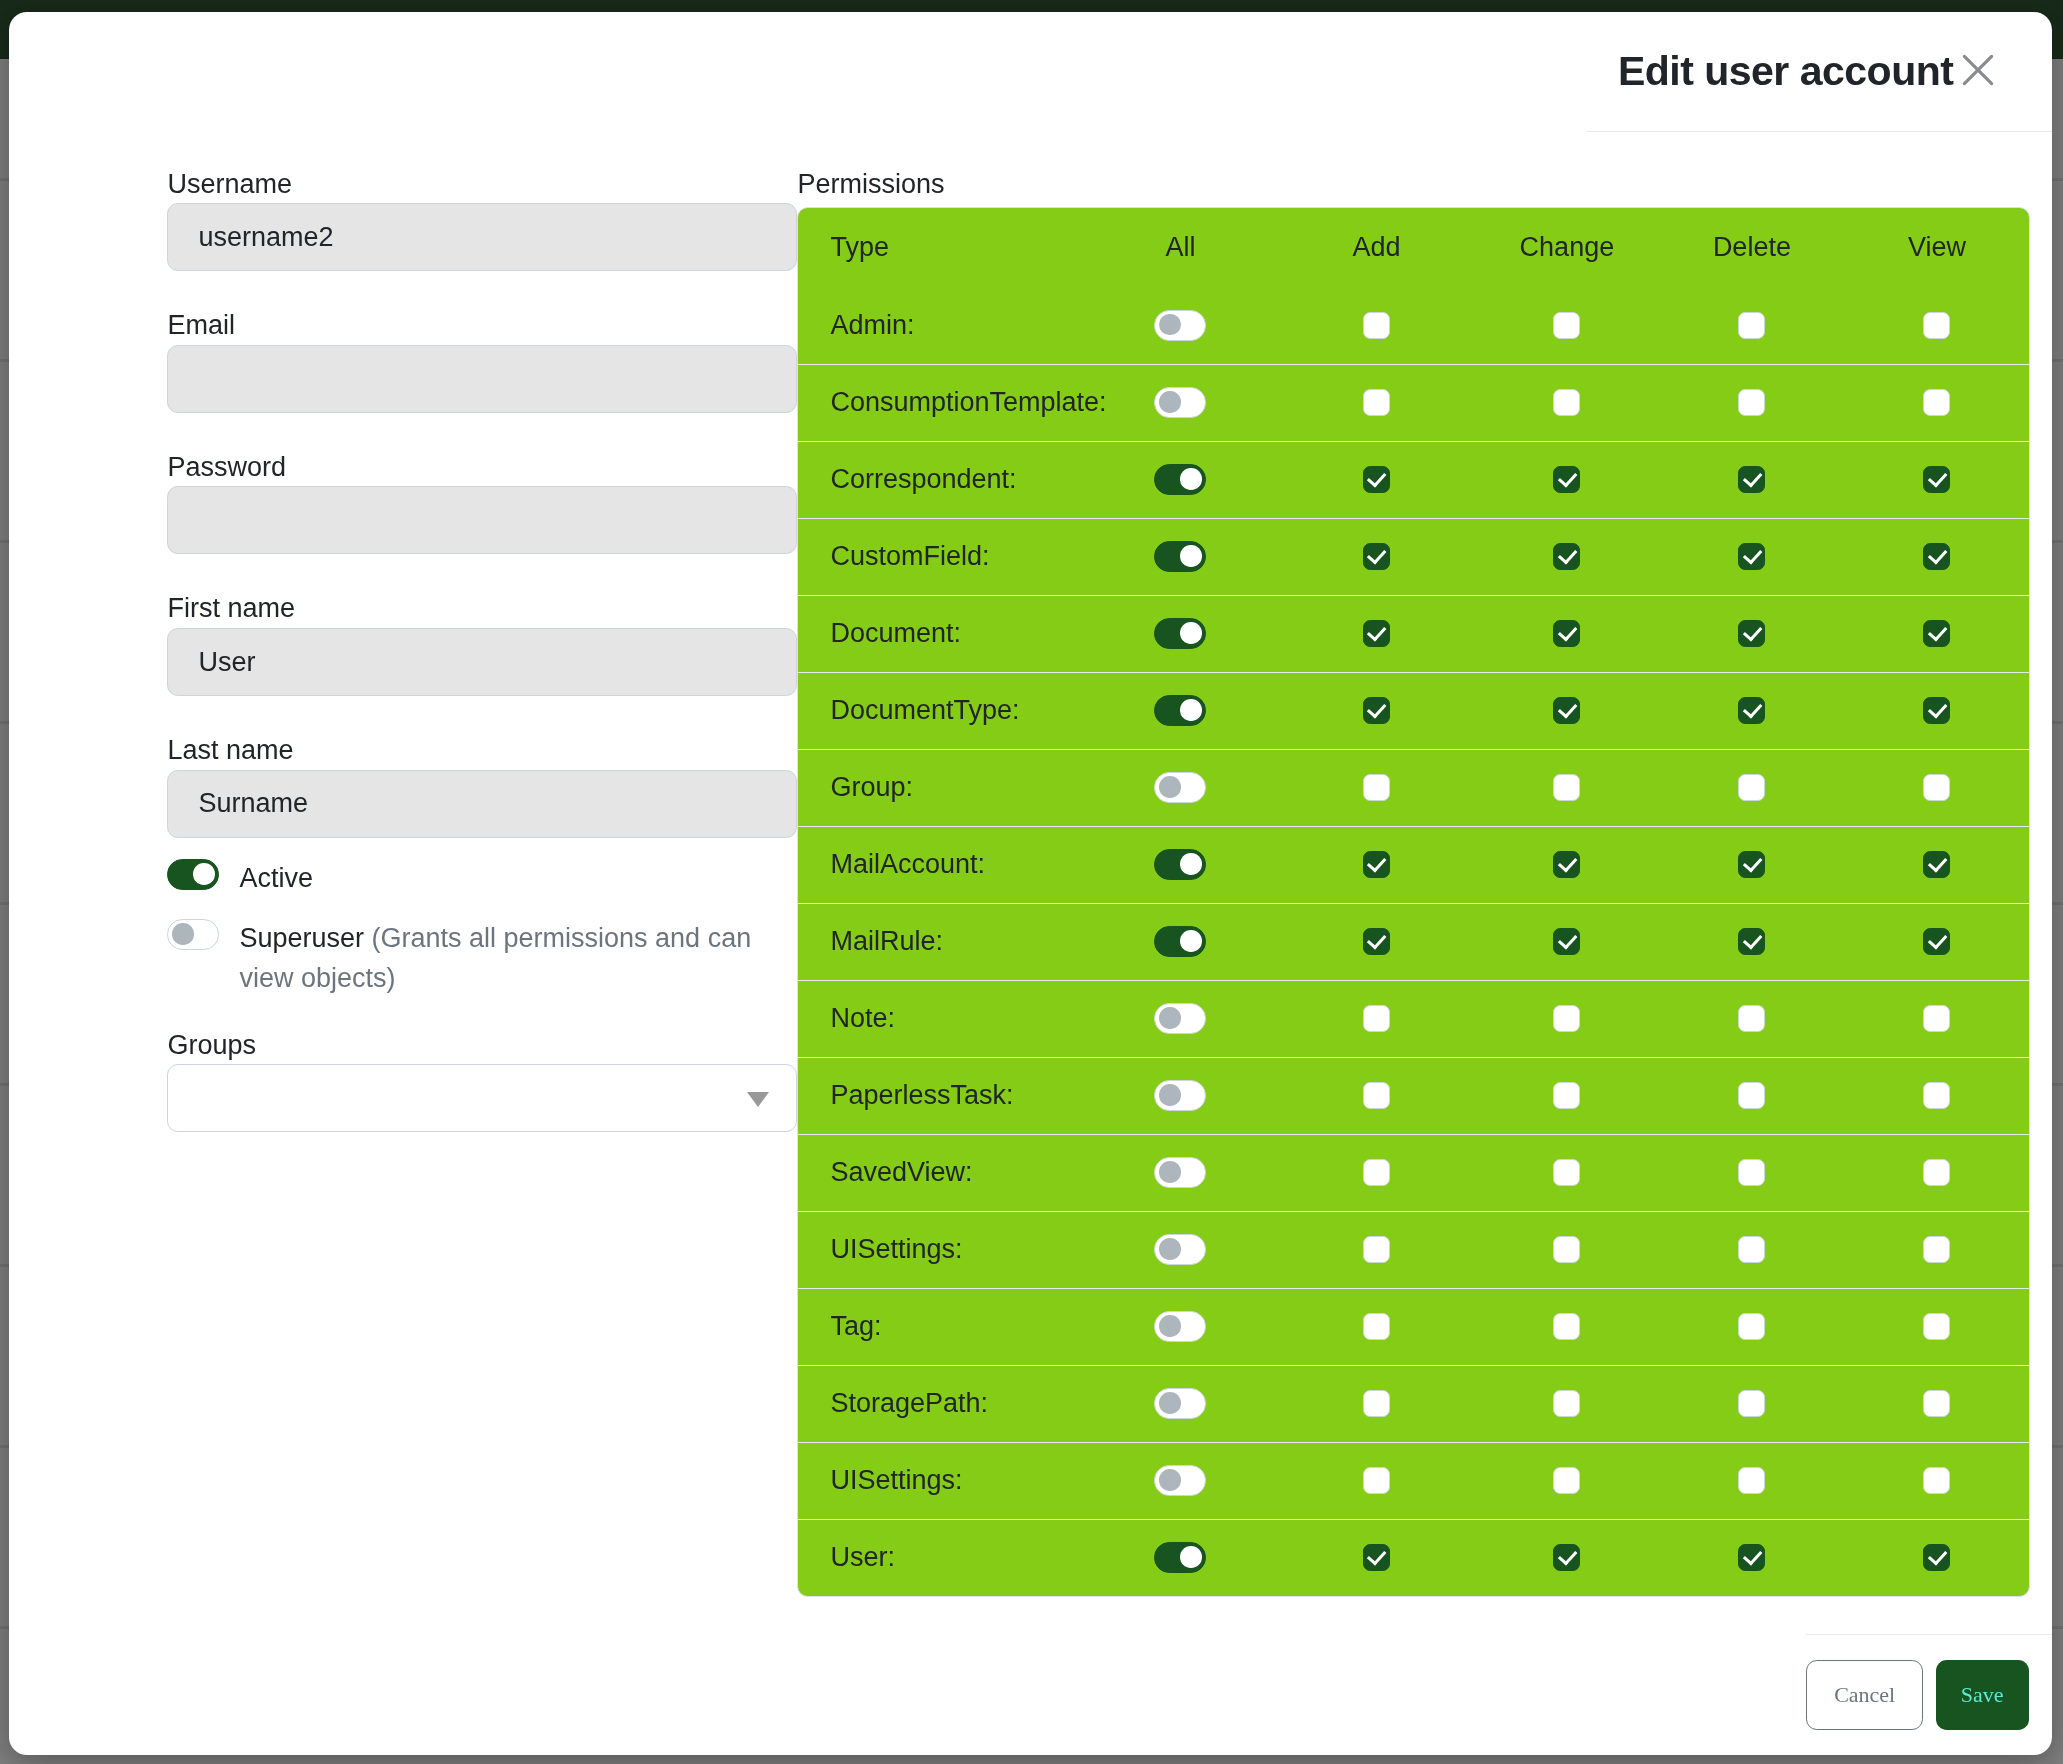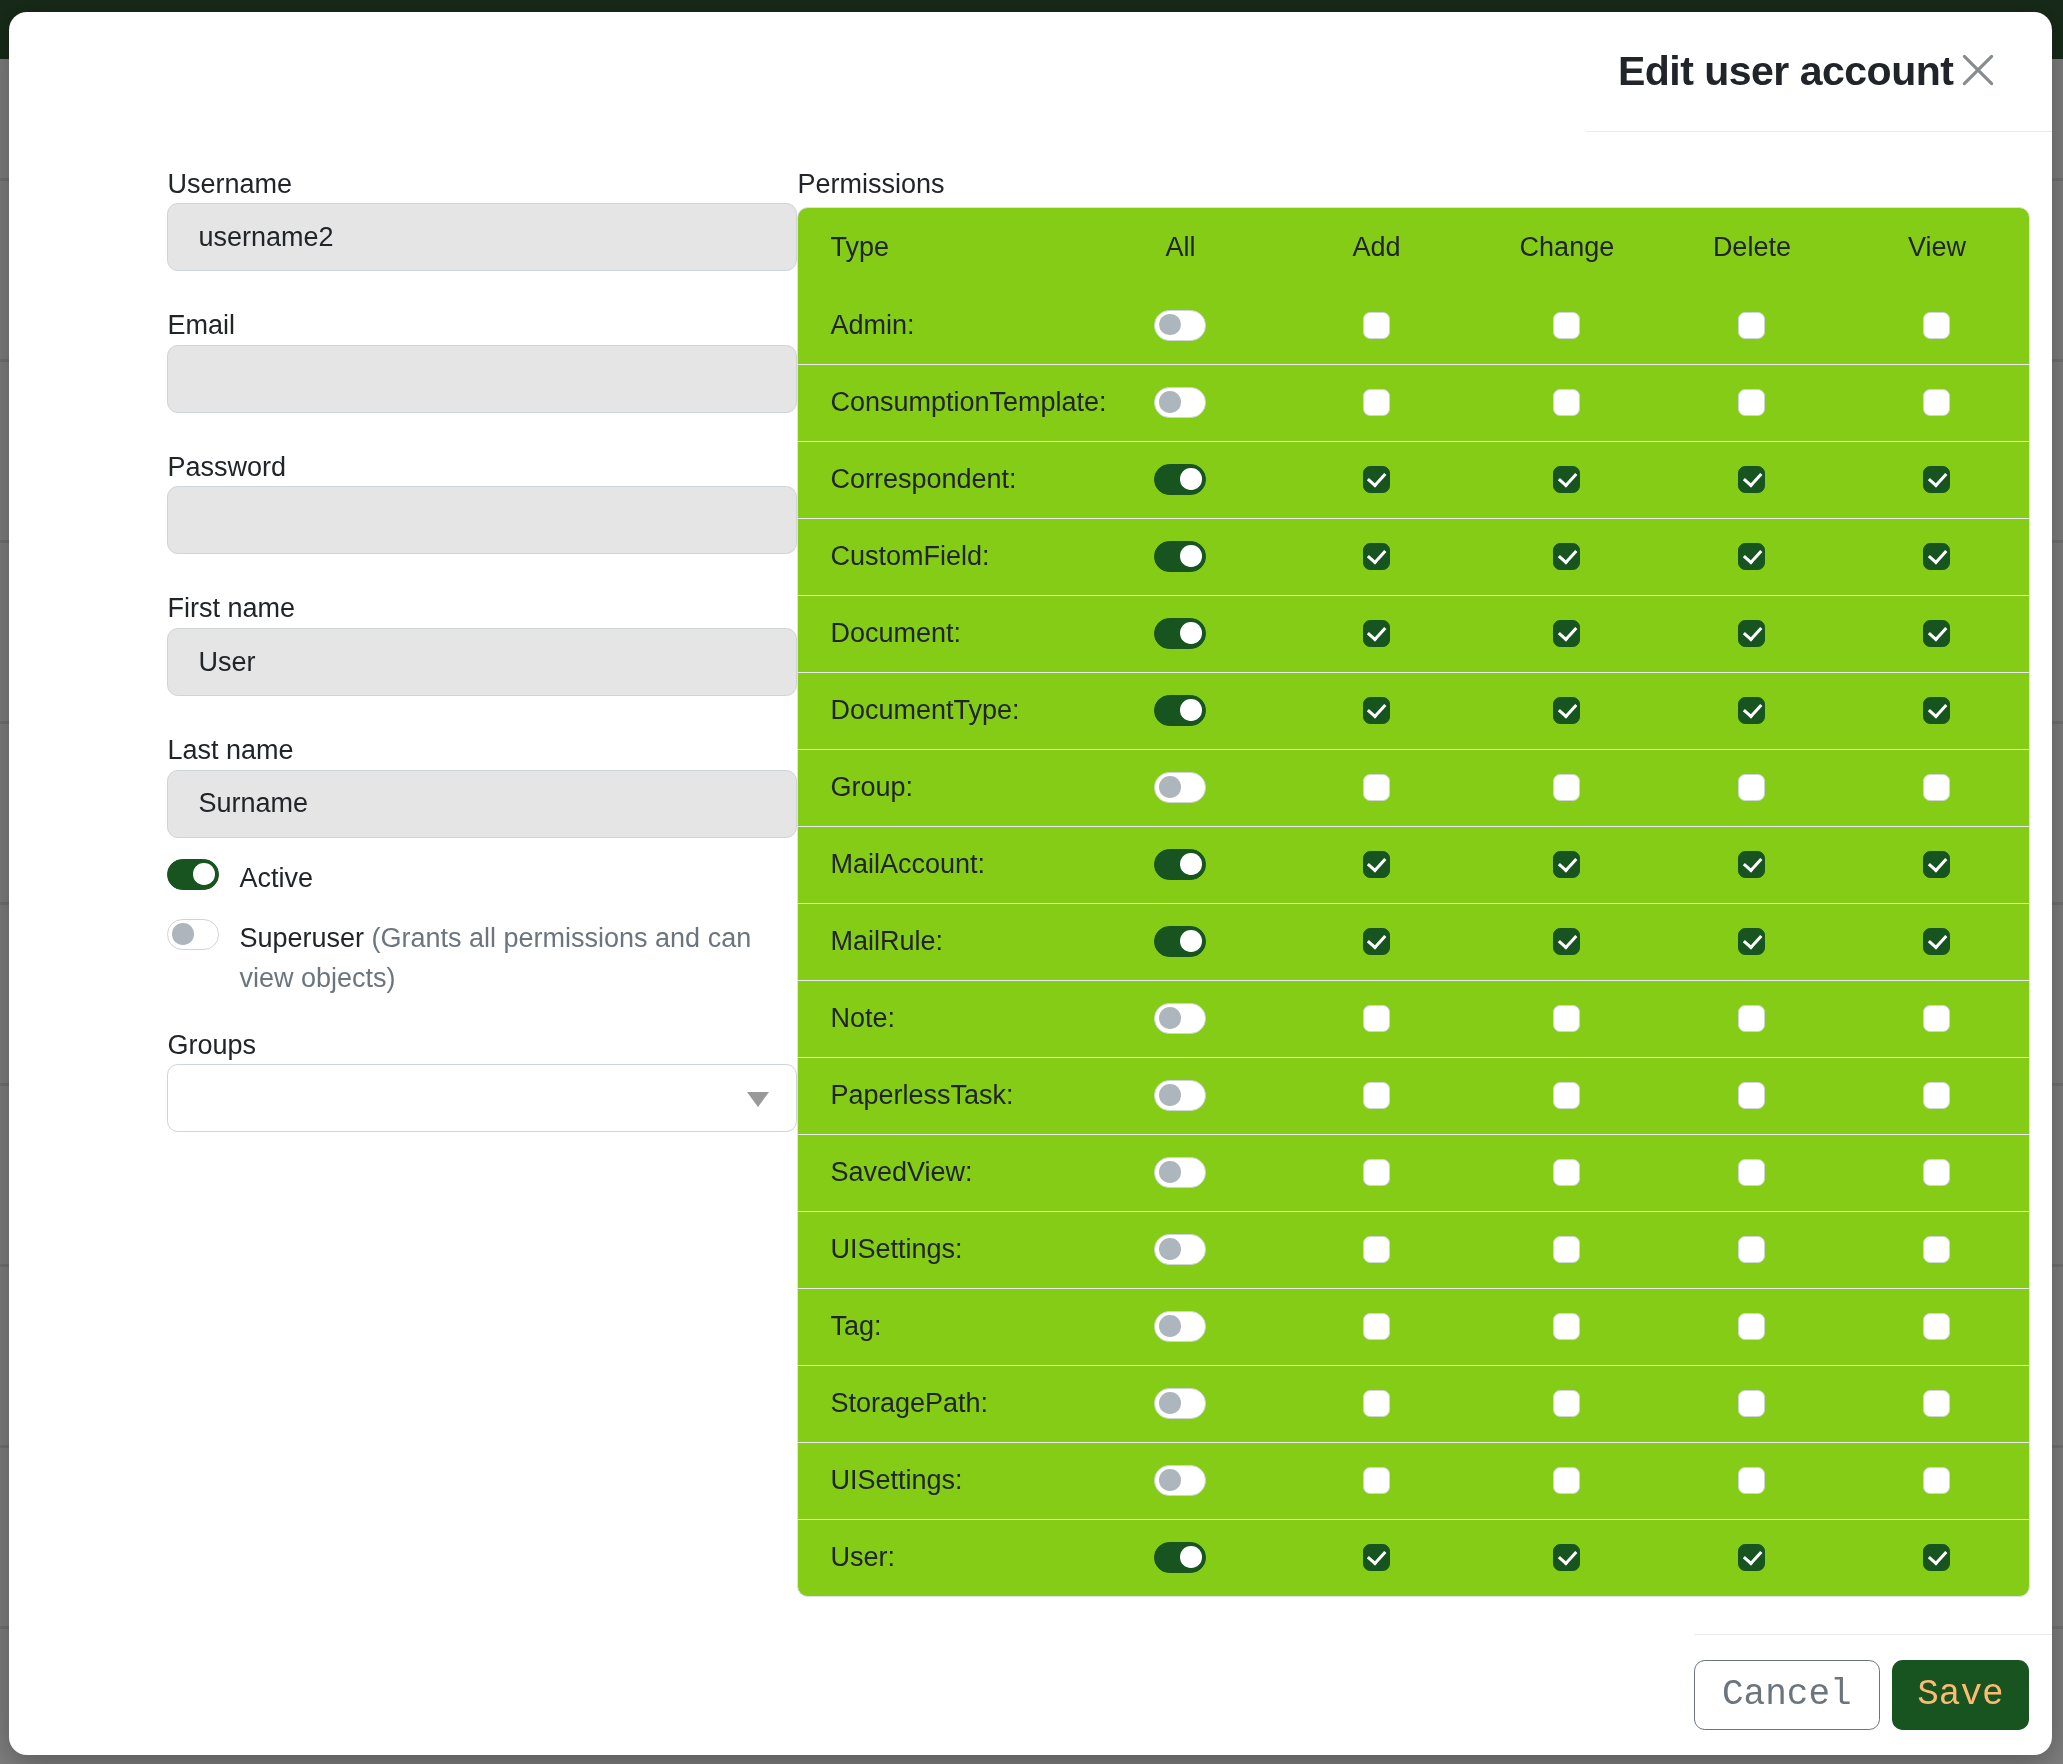--- a/index.html
+++ b/index.html
@@ -129,31 +129,31 @@
     transform:rotate(42deg);
   }
 
   .modal-footer{
     flex:0 0 121px;
     border-top:1.8px solid #e7eaec;
     display:flex;align-items:center;justify-content:flex-end;
     gap:12.6px;padding-right:23.4px;
   }
   .btn{
-    height:70px;border-radius:10.8px;font-size:36px;font-family:Liberation Mono, monospace;
+    height:70px;border-radius:10.8px;font-size:22px;font-family:Liberation Serif, serif;
     display:flex;align-items:center;justify-content:center;
     cursor:pointer;
   }
   .btn-outline{
     background:#fff;color:var(--muted);
     border:1.8px solid #6c757d;
     padding:0 27px;
   }
   .btn-primary{
-    background:var(--primary);color:#fdba74;border:none;
+    background:var(--primary);color:#5eead4;border:none;
     padding:0 25px;
   }
 </style>
 </head>
 <body>
 
 <div class="backdrop"></div>
 <div class="navbar-dim"></div>
 
 <div class="modal">

